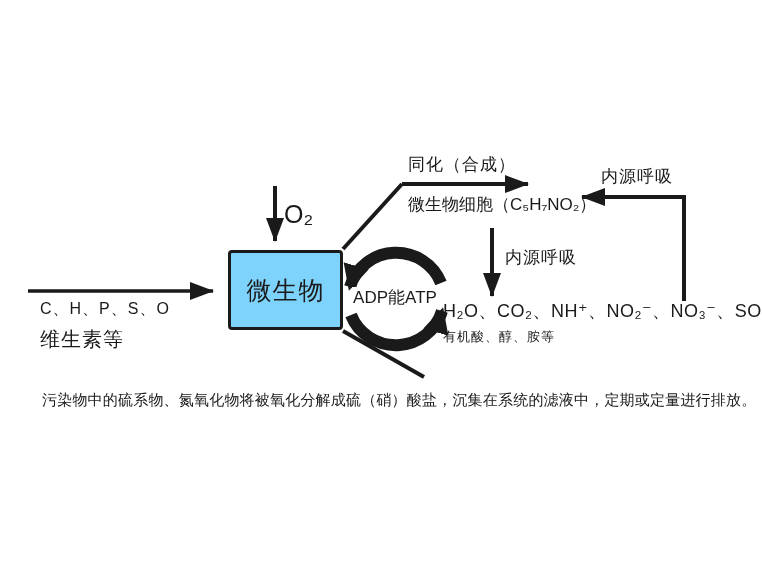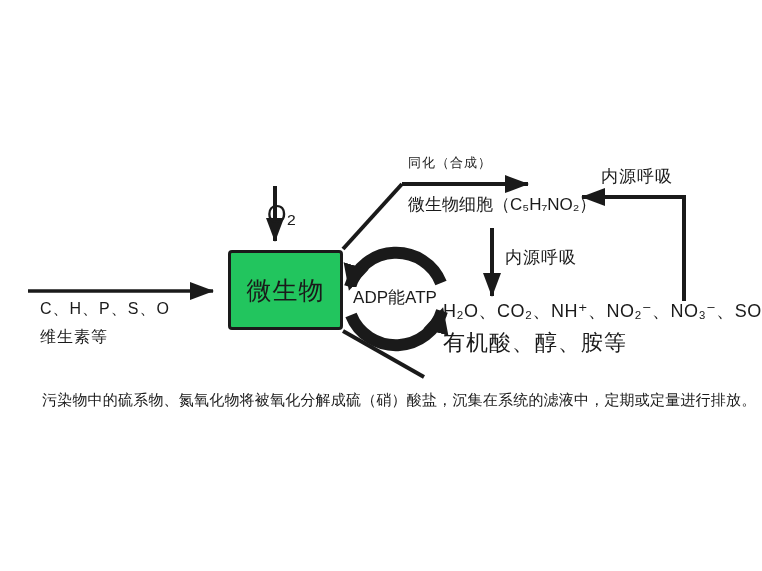--- a/index.html
+++ b/index.html
@@ -4,34 +4,34 @@
 <style>
   html,body{margin:0;padding:0;background:#ffffff;}
   .stage{
     position:relative;width:762px;height:571px;background:#ffffff;overflow:hidden;
     font-family:"Liberation Sans","DejaVu Sans",sans-serif;color:#1a1a1a;
   }
   .lines{position:absolute;left:0;top:0;width:762px;height:571px;}
   .lbl{position:absolute;line-height:1.15;white-space:nowrap;color:#1a1a1a;}
   .lbl-gas{left:56px;top:256px;width:110px;font-size:22px;text-align:center;letter-spacing:2px;}
   .lbl-elements{left:40px;top:300px;font-size:16px;letter-spacing:1px;}
-  .lbl-vitamins{left:40px;top:328px;font-size:16px;letter-spacing:1px;}
-  .lbl-oxygen{left:267px;top:200px;font-size:25px;}
+  .lbl-vitamins{left:40px;top:328px;font-size:20px;letter-spacing:1px;}
+  .lbl-oxygen{left:284px;top:200px;font-size:25px;}
   .reactor-box{
     position:absolute;left:228px;top:250px;width:115px;height:80px;
     border:3px solid #1a1a1a;border-radius:4px;box-sizing:border-box;
-    display:flex;align-items:center;justify-content:center;background:#22c55e;
+    display:flex;align-items:center;justify-content:center;background:#7dd3fc;
   }
   .reactor-box span{font-size:25px;letter-spacing:1px;}
-  .lbl-assim{left:408px;top:156px;font-size:13px;letter-spacing:1px;}
+  .lbl-assim{left:408px;top:156px;font-size:17px;letter-spacing:1px;font-family:Liberation Mono, monospace;}
   .lbl-cell{left:408px;top:195px;font-size:17px;}
   .lbl-energy-use{left:601px;top:167px;font-size:17px;letter-spacing:1px;}
   .lbl-respiration{left:505px;top:248px;font-size:17px;letter-spacing:1px;}
   .lbl-products1{left:443px;top:301px;font-size:18px;letter-spacing:0.5px;}
-  .lbl-products2{left:443px;top:330px;font-size:22px;letter-spacing:1px;text-align:center;}
+  .lbl-products2{left:443px;top:330px;font-size:13px;letter-spacing:1px;text-align:center;}
   .lbl-cycle{
     left:352px;top:287px;width:86px;font-size:17px;text-align:center;
     background:#ffffff;padding:1px 0;
   }
   .lbl-footnote{left:42px;top:391px;font-size:15px;letter-spacing:0.2px;}
 </style>
 </head>
 <body>
 
 <div class="stage">

